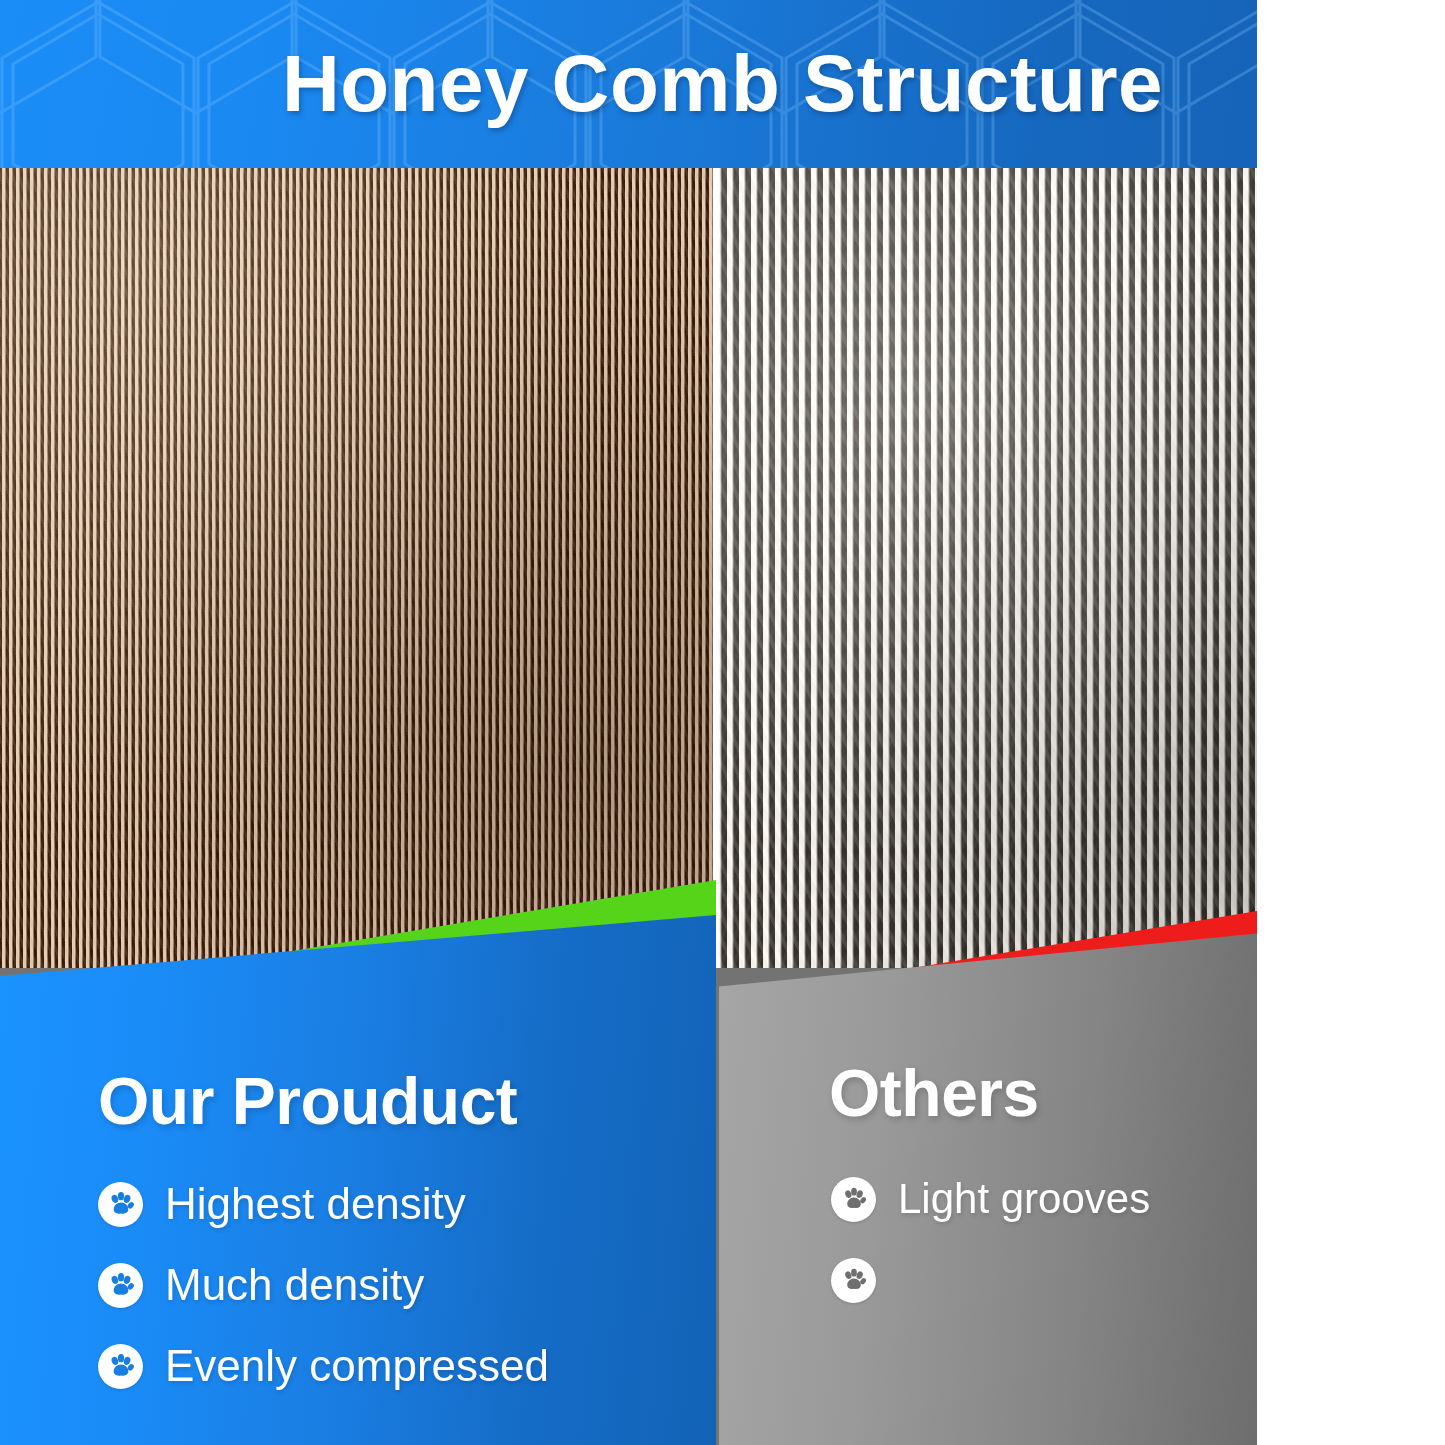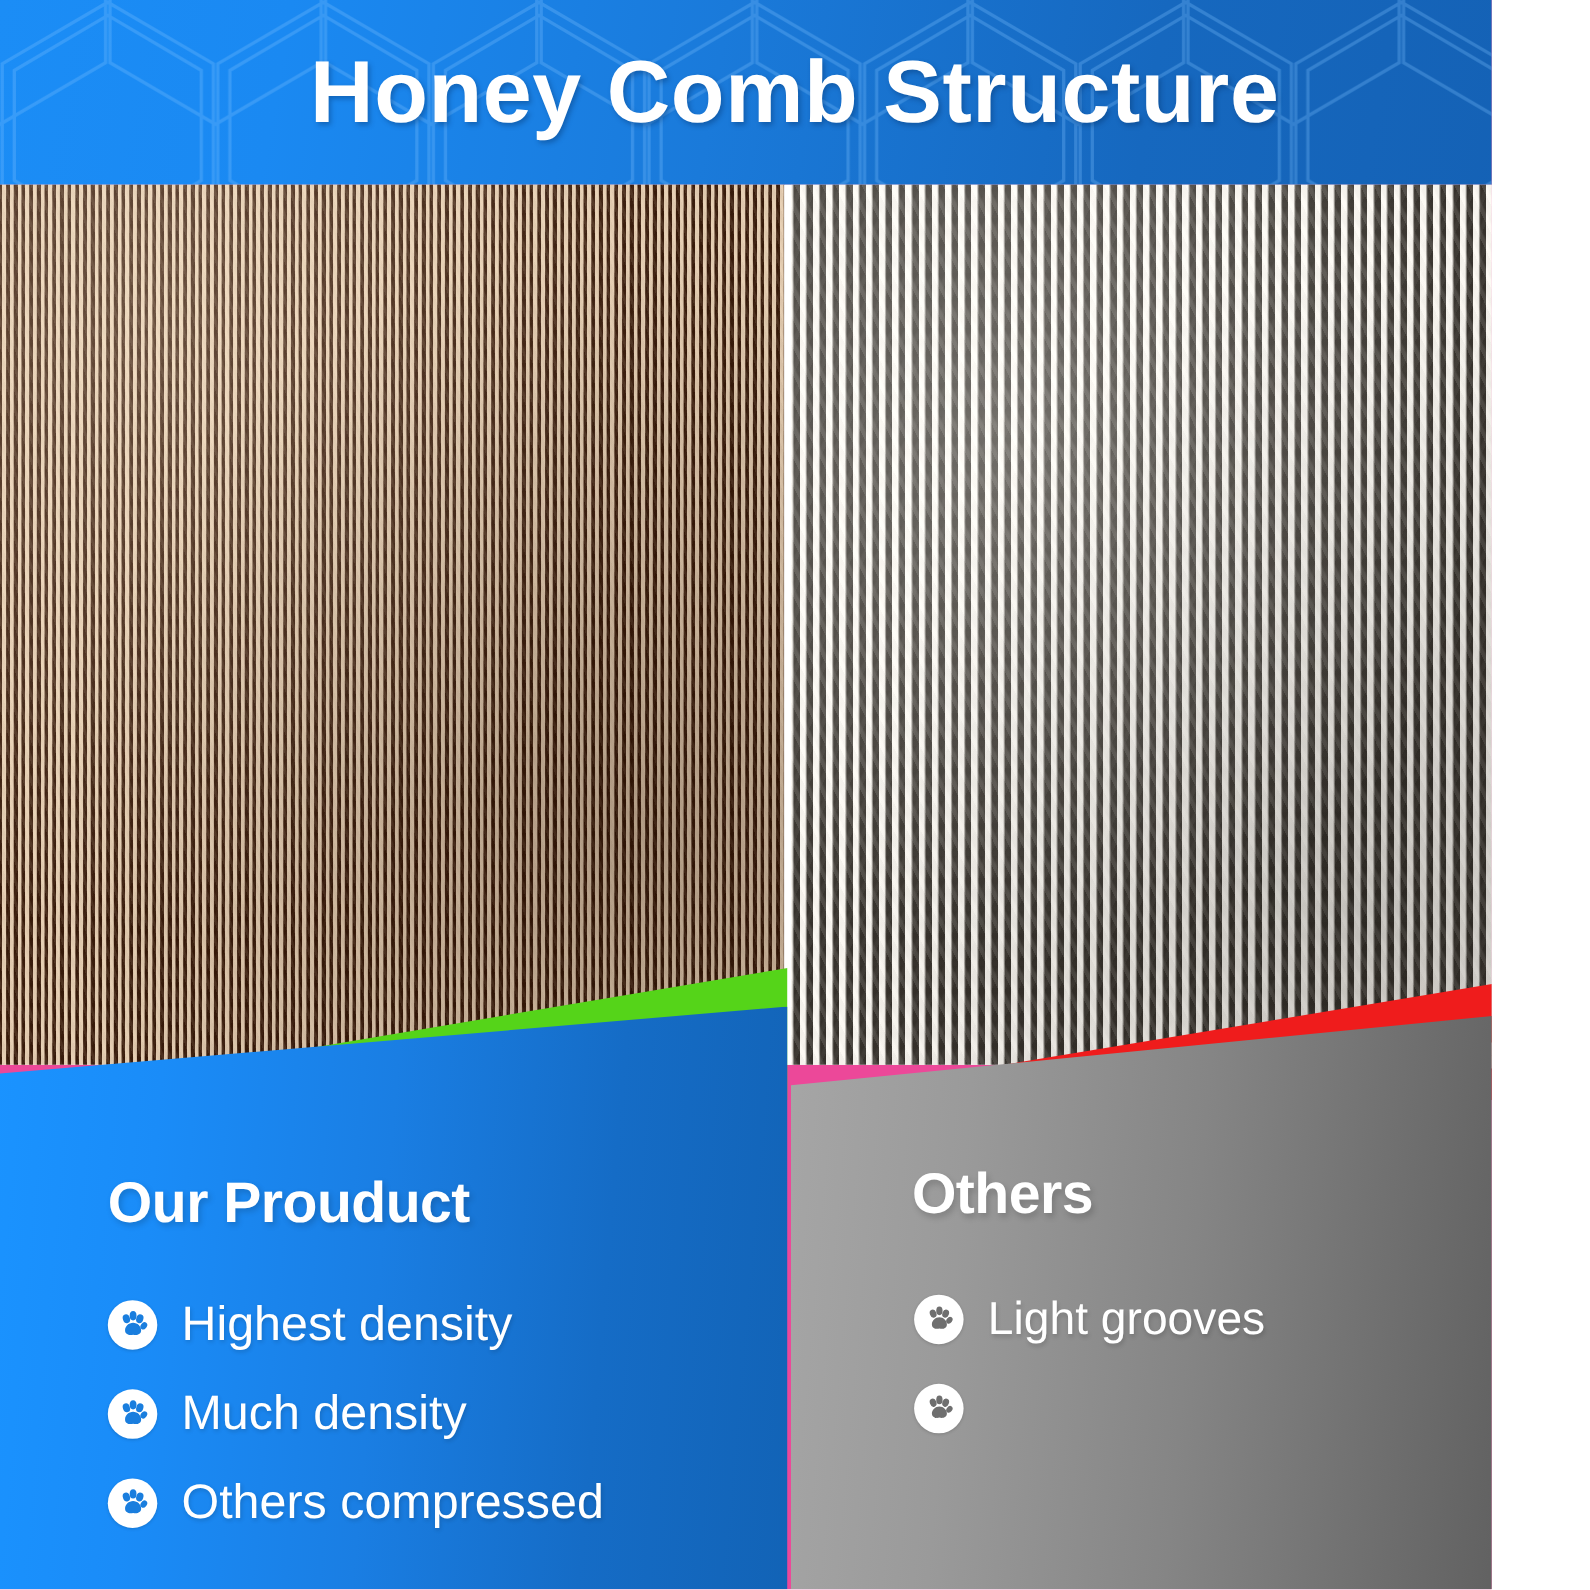--- a/index.html
+++ b/index.html
@@ -1,18 +1,18 @@
 <!DOCTYPE html>
 <html><head>
 <meta charset="utf-8">
 <style>
   html,body{margin:0;padding:0;background:#fff;}
   body{width:1445px;height:1445px;overflow:hidden;font-family:"Liberation Sans",sans-serif;}
 
-  #stage{position:relative;width:1356px;height:1445px;overflow:hidden;background:#ec4899;}
+  #stage{position:relative;width:1257px;height:1445px;overflow:hidden;background:#737373;}
 
   
   .header{
     position:absolute;left:0;top:0;width:1445px;height:168px;
     background:linear-gradient(100deg,#1b8df6 0%,#1a89f2 18%,#1a7ada 45%,#1668bf 72%,#1460b3 100%);
     overflow:hidden;
   }
   .hexlayer{position:absolute;inset:0;opacity:.55;}
   .header-title{
     position:absolute;left:0;top:0;width:1445px;height:168px;
@@ -110,21 +110,21 @@
     clip-path:polygon(0% 11.5%, 100% 0%, 100% 100%, 0% 100%);
   }
   .panel-right{
     left:719px;width:726px;
     background:linear-gradient(95deg,#a6a6a6 0%,#9a9a9a 22%,#858585 50%,#6d6d6d 76%,#575757 100%);
     clip-path:polygon(0% 13.5%, 100% 0%, 100% 100%, 0% 100%);
   }
 
   .panel-title{
     position:absolute;color:#fff;font-weight:bold;line-height:1;
-    font-size:52px;letter-spacing:-.5px;white-space:nowrap;
+    font-size:66px;letter-spacing:-.5px;white-space:nowrap;
     text-shadow:2px 3px 6px rgba(0,0,0,.18);
   }
   .panel-left .panel-title{left:98px;top:153px;}
   .panel-right .panel-title{left:110px;top:145px;}
 
   .feature-list{position:absolute;list-style:none;margin:0;padding:0;}
   .panel-left .feature-list{left:98px;top:263px;text-align:center;}
   .panel-right .feature-list{left:112px;top:258px;}
 
   .feature-item{
@@ -216,21 +216,21 @@
       <li class="feature-item">
         <span class="paw-badge">
           <svg width="30" height="30" viewBox="0 0 32 32" fill="#1a7ede">
             <ellipse cx="9.5" cy="10.5" rx="3.4" ry="4.4" transform="rotate(-20 9.5 10.5)"></ellipse>
             <ellipse cx="16" cy="7.6" rx="3.3" ry="4.5"></ellipse>
             <ellipse cx="22.5" cy="10.5" rx="3.4" ry="4.4" transform="rotate(20 22.5 10.5)"></ellipse>
             <ellipse cx="26.4" cy="17.4" rx="2.9" ry="3.8" transform="rotate(38 26.4 17.4)"></ellipse>
             <path d="M16 14.4c4.3 0 7.8 3.5 7.8 7.3 0 3.2-2.6 4.6-5.3 4.6-1 0-1.8-.3-2.5-.3s-1.5.3-2.5.3c-2.7 0-5.3-1.4-5.3-4.6 0-3.8 3.5-7.3 7.8-7.3z"></path>
           </svg>
         </span>
-        <span class="feature-text">Others compressed</span>
+        <span class="feature-text">Evenly compressed</span>
       </li>
 
     </ul>
   </div>
 
   <div class="panel panel-right">
     <div class="panel-title">Others</div>
     <ul class="feature-list">
 
       <li class="feature-item">

